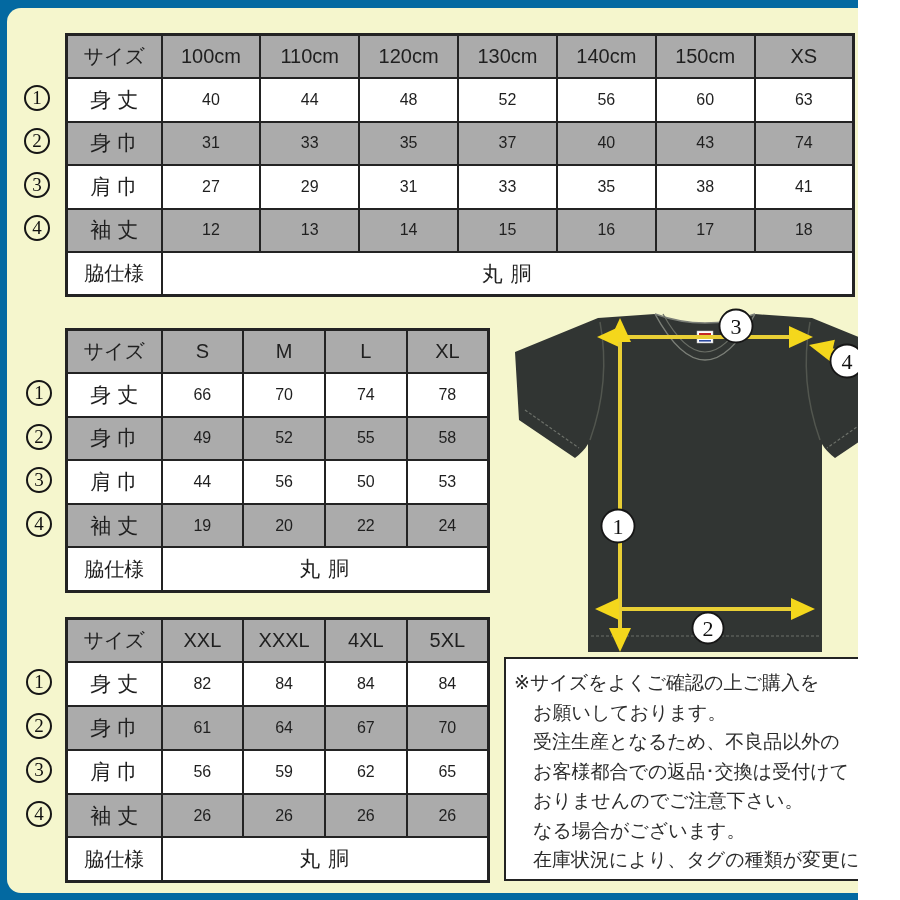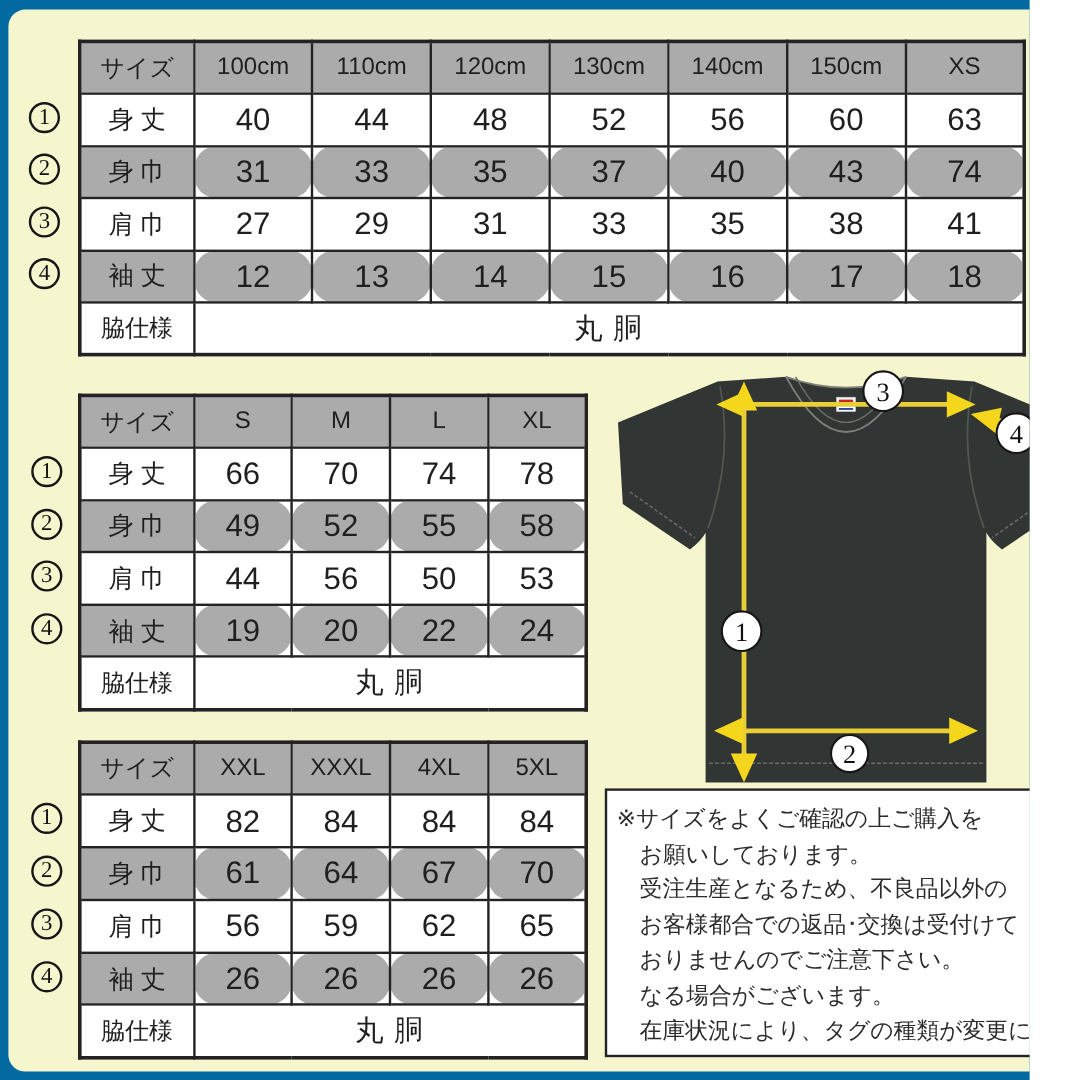--- a/index.html
+++ b/index.html
@@ -22,22 +22,22 @@
   }
   .t1{left:65px;top:33px;width:790px;}
   .t2{left:65px;top:328px;width:425px;}
   .t3{left:65px;top:617px;width:425px;}
   .t1 tr{height:43.5px;}
   .t2 tr{height:43.6px;}
   .t3 tr{height:43.8px;}
   tr.hdr td{background:#ababab;font-size:20px;}
   tr.gray td{background:#ababab;}
   td.lbl{font-size:21px;}
-  td.val{font-size:26px;border-radius:18px;}
-  td.merged{font-size:24px;letter-spacing:1px;}
+  td.val{font-size:16px;}
+  td.merged{font-size:21px;letter-spacing:1px;}
 
   
   .marker{
     position:absolute;width:26px;height:26px;border:2px solid #161616;border-radius:50%;
     display:flex;align-items:center;justify-content:center;box-sizing:border-box;
     font-family:"Liberation Serif","DejaVu Serif",serif;font-size:19px;color:#111;
     background:transparent;
   }
 
   

